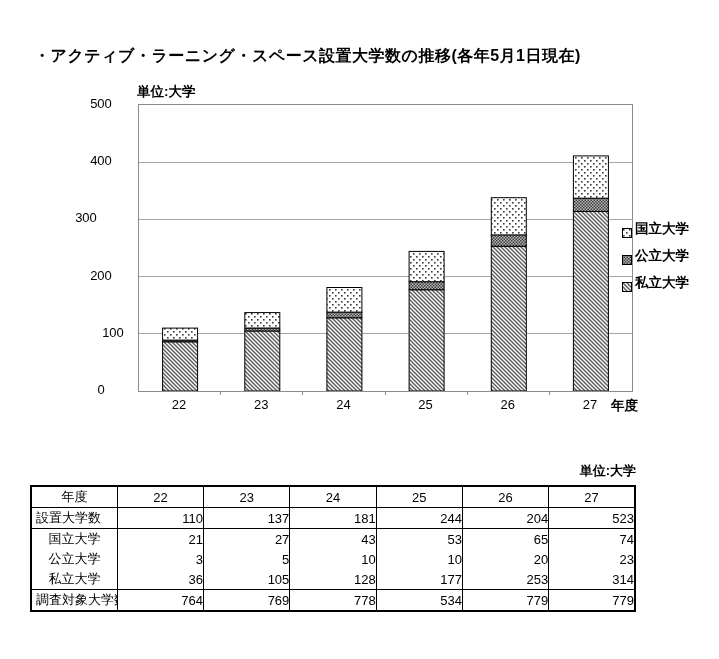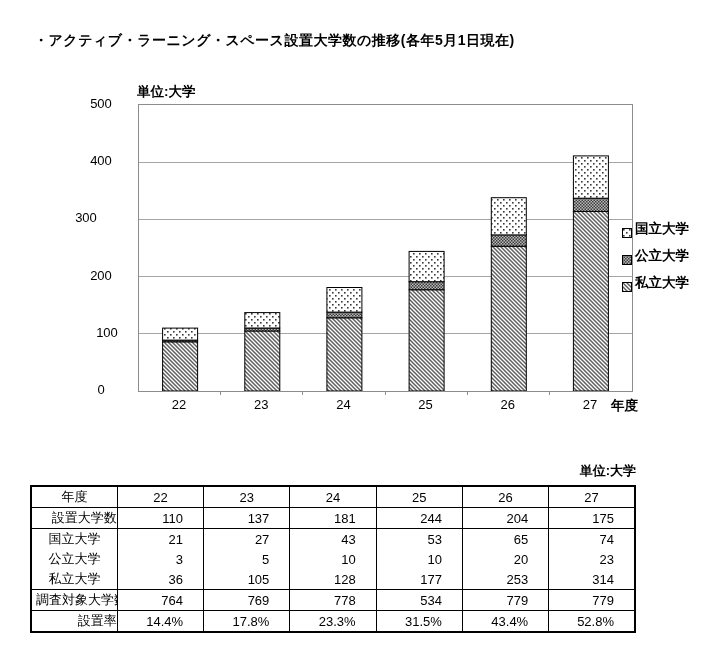--- a/index.html
+++ b/index.html
@@ -3,21 +3,21 @@
 <meta charset="utf-8">
 <style>
   html,body{margin:0;padding:0;}
   body{
     width:719px;height:659px;background:#ffffff;position:relative;
     font-family:"Liberation Sans","DejaVu Sans",sans-serif;color:#000;
     overflow:hidden;
   }
   .abs{position:absolute;}
   .jp{font-weight:bold;}
-  #title{left:34px;top:32px;font-size:14px;letter-spacing:0.5px;}
+  #title{left:34px;top:46px;font-size:16px;letter-spacing:0.5px;}
   #chart-unit{left:137px;top:83px;font-size:13.5px;}
   #plot{
     left:138px;top:104px;width:493px;height:286px;
     border:1px solid #8c8c8c;background:#fff;
   }
   #plot svg{display:block;}
   .ytick{width:52px;text-align:center;font-size:13px;height:16px;line-height:16px;}
   .xtick{width:50px;text-align:center;font-size:13px;height:16px;line-height:16px;}
   #xaxis-suffix{left:611px;top:397px;font-size:13.5px;}
   .xtickmark{width:1px;height:4px;background:#8c8c8c;top:391px;}
@@ -32,22 +32,22 @@
     font-size:13px;
   }
   #summary-table td{
     height:20px;padding:0;border-right:1px solid #000;
     white-space:nowrap;overflow:hidden;
   }
   #summary-table td:last-child{border-right:none;}
   #summary-table{border:2px solid #000;}
   #summary-table tr.sep td{border-top:1.5px solid #000;}
   #summary-table td.ctr{text-align:center;}
-  #summary-table td.lft{text-align:right;padding-left:4px;}
-  #summary-table td.num{text-align:right;padding-right:20px;}
+  #summary-table td.lft{text-align:left;padding-left:4px;}
+  #summary-table td.num{text-align:right;padding-right:0;}
 </style>
 </head>
 <body>
 
 <div id="title" class="abs jp">・アクティブ・ラーニング・スペース設置大学数の推移(各年5月1日現在)</div>
 
 <div id="chart-unit" class="abs jp">単位:大学</div>
 
 <div id="plot" class="abs">
   <svg id="plot-svg" width="493" height="286">
@@ -94,21 +94,21 @@
         <rect x="434.4" y="50.9" width="35" height="42.3" fill="url(#pat-dots)" stroke="#000" stroke-width="1"></rect>
       </g>
   </svg>
 </div>
 
 <div id="yticks">
     <div class="abs ytick" style="left: 75px; top: 96px;">500</div>
     <div class="abs ytick" style="left: 75px; top: 153.2px;">400</div>
     <div class="abs ytick" style="left: 60px; top: 210.4px;">300</div>
     <div class="abs ytick" style="left: 75px; top: 267.6px;">200</div>
-    <div class="abs ytick" style="left: 81px; top: 324.8px;">100</div>
+    <div class="abs ytick" style="left: 87px; top: 324.8px;">100</div>
     <div class="abs ytick" style="left: 75px; top: 382px;">0</div>
   </div>
 <div id="xticks">
     <div class="abs xtick" style="left: 154.083px; top: 397px;">22</div>
     <div class="abs xtick" style="left: 236.25px; top: 397px;">23</div>
     <div class="abs xtick" style="left: 318.417px; top: 397px;">24</div>
     <div class="abs xtick" style="left: 400.583px; top: 397px;">25</div>
     <div class="abs xtick" style="left: 482.75px; top: 397px;">26</div>
     <div class="abs xtick" style="left: 564.917px; top: 397px;">27</div>
   </div>
@@ -156,21 +156,21 @@
         <td class="ctr">26</td>
         <td class="ctr">27</td>
       </tr>
       <tr class="sep">
         <td class="lft">設置大学数</td>
         <td class="num">110</td>
         <td class="num">137</td>
         <td class="num">181</td>
         <td class="num">244</td>
         <td class="num">204</td>
-        <td class="num">175</td>
+        <td class="num">523</td>
       </tr>
       <tr class="sep">
         <td class="ctr">国立大学</td>
         <td class="num">21</td>
         <td class="num">27</td>
         <td class="num">43</td>
         <td class="num">53</td>
         <td class="num">65</td>
         <td class="num">74</td>
       </tr>
@@ -194,23 +194,14 @@
       </tr>
       <tr class="sep">
         <td class="lft">調査対象大学数</td>
         <td class="num">764</td>
         <td class="num">769</td>
         <td class="num">778</td>
         <td class="num">534</td>
         <td class="num">779</td>
         <td class="num">779</td>
       </tr>
-      <tr class="sep">
-        <td class="lft">設置率</td>
-        <td class="num">14.4%</td>
-        <td class="num">17.8%</td>
-        <td class="num">23.3%</td>
-        <td class="num">31.5%</td>
-        <td class="num">43.4%</td>
-        <td class="num">52.8%</td>
-      </tr>
     </tbody>
 </table>
 
 </body></html>

